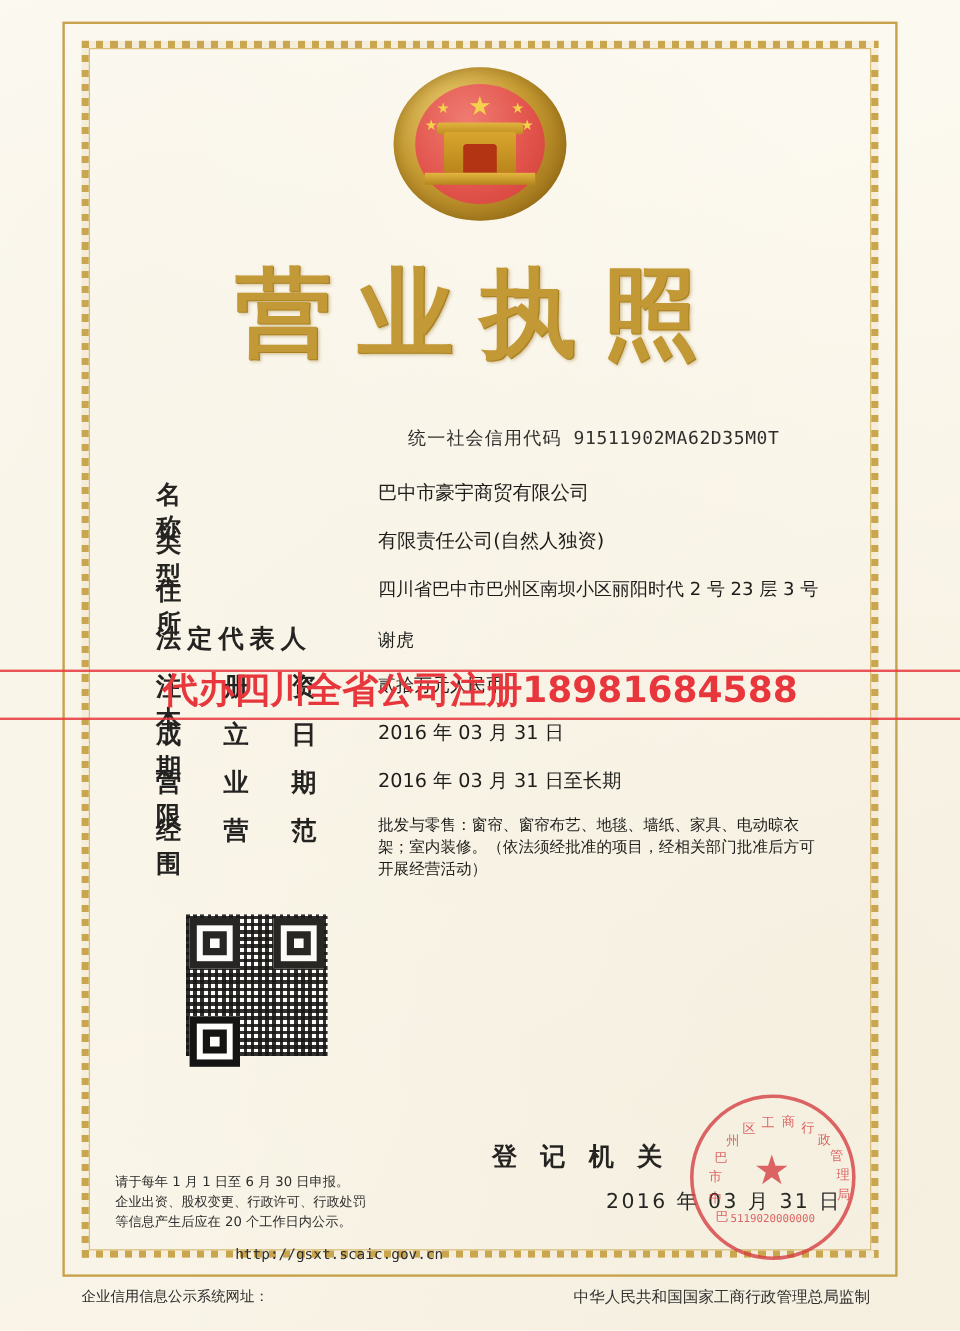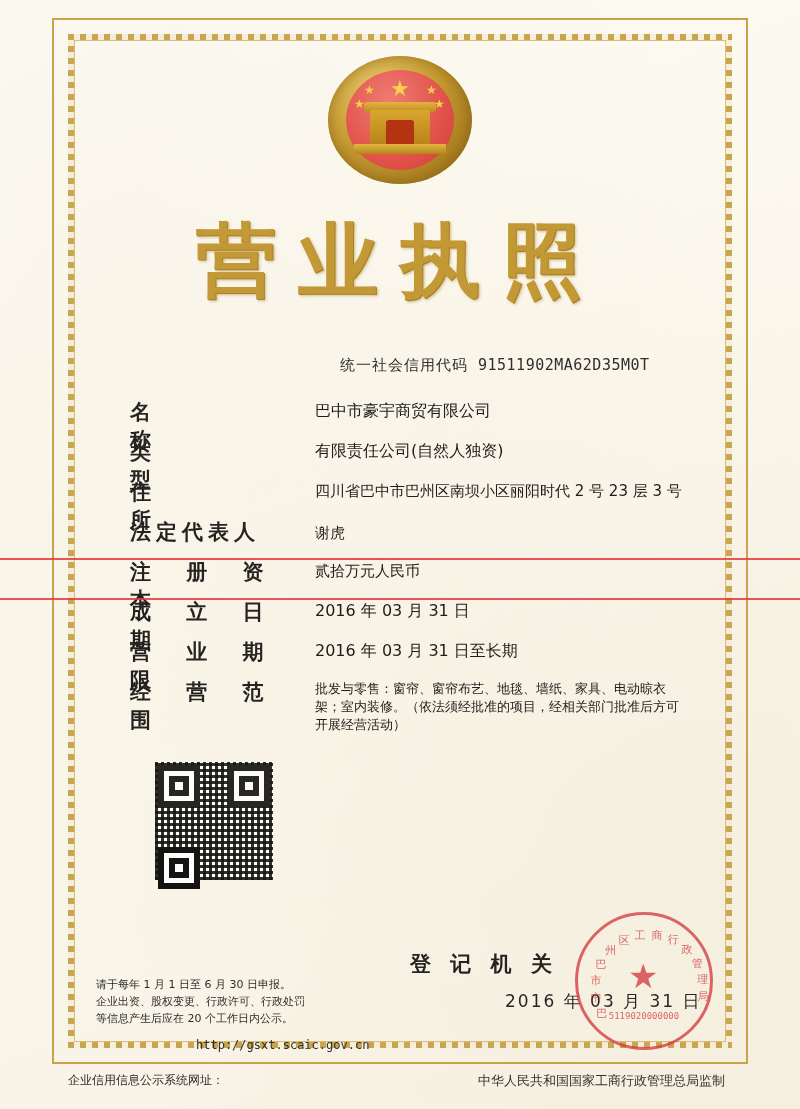--- a/index.html
+++ b/index.html
@@ -399,20 +399,21 @@
       <div class="label sp6">营 业 期 限</div>
       <div class="value">2016 年 03 月 31 日至长期</div>
     </div>
     <div class="row scope">
       <div class="label sp6">经 营 范 围</div>
       <div class="value">批发与零售：窗帘、窗帘布艺、地毯、墙纸、家具、电动晾衣架；室内装修。（依法须经批准的项目，经相关部门批准后方可开展经营活动）</div>
     </div>
   </div>
 
   <div class="wm-line"></div>
+  <div class="watermark">代办四川全省公司注册18981684588</div>
   <div class="wm-line2"></div>
 
   <div class="qr"></div>
   <div class="qr-b"></div>
 
   <div class="notes">
     <div>请于每年 1 月 1 日至 6 月 30 日申报。</div>
     <div>企业出资、股权变更、行政许可、行政处罚</div>
     <div>等信息产生后应在 20 个工作日内公示。</div>
   </div>

